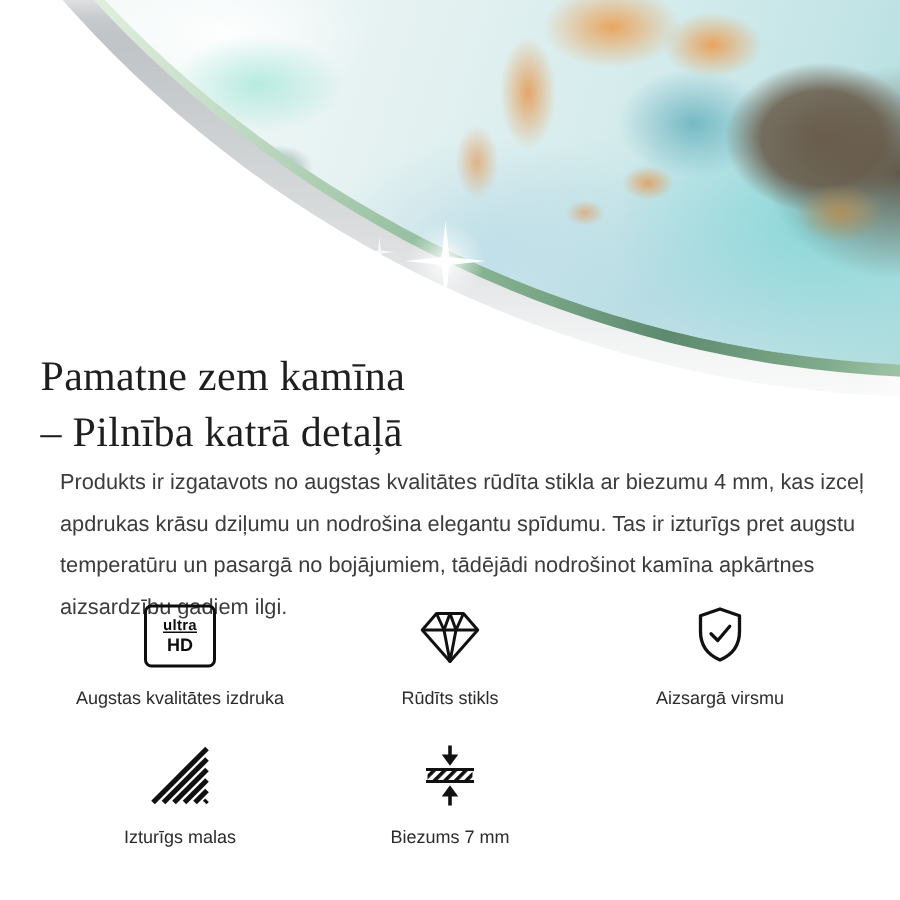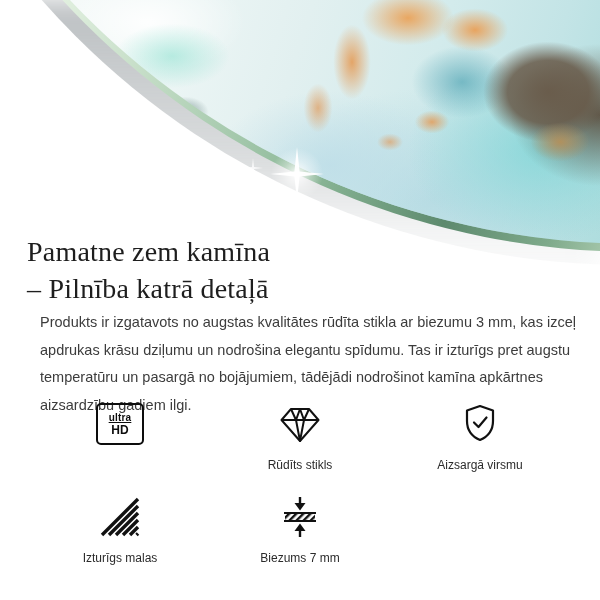--- a/index.html
+++ b/index.html
@@ -92,32 +92,33 @@
   <svg class="sparkle-small" viewBox="0 0 20 20">
     <path d="M10 0 L11 9 L20 10 L11 11 L10 20 L9 11 L0 10 L9 9 Z" fill="#ffffff"></path>
   </svg>
 </div>
 
 <h1 class="heading" style="margin:0;font-weight:400;">
   <span>Pamatne zem kamīna</span><br>
   <span>– Pilnība katrā detaļā</span>
 </h1>
 
-<p class="desc" style="margin:0;">Produkts ir izgatavots no augstas kvalitātes rūdīta stikla ar biezumu 3 mm, kas izceļ apdrukas krāsu dziļumu un nodrošina elegantu spīdumu. Tas ir izturīgs pret augstu temperatūru un pasargā no bojājumiem, tādējādi nodrošinot kamīna apkārtnes aizsardzību gadiem ilgi.</p>
+<p class="desc" style="margin:0;">Produkts ir izgatavots no augstas kvalitātes rūdīta stikla ar biezumu 4 mm, kas izceļ apdrukas krāsu dziļumu un nodrošina elegantu spīdumu. Tas ir izturīgs pret augstu temperatūru un pasargā no bojājumiem, tādējādi nodrošinot kamīna apkārtnes aizsardzību gadiem ilgi.</p>
 
 <div class="features">
 
 
   <div class="feature">
     <div class="icon-box">
       <div class="uhd">
         <span class="u">ultra</span>
         <span class="hd">HD</span>
       </div>
     </div>
+    <div class="feature-label">Augstas kvalitātes izdruka</div>
   </div>
 
   <div class="feature">
     <div class="icon-box">
       <svg class="ic" width="44" height="44" viewBox="0 0 44 44" fill="none" stroke="#111" stroke-width="2" stroke-linejoin="round">
         <path d="M13 7 H31 L40.5 18 L22 39 L3.5 18 Z"></path>
         <path d="M3.5 18 H40.5"></path>
         <path d="M13 7 L18 18 L22 7 L26 18 L31 7"></path>
         <path d="M18 18 L22 39 L26 18"></path>
       </svg>

